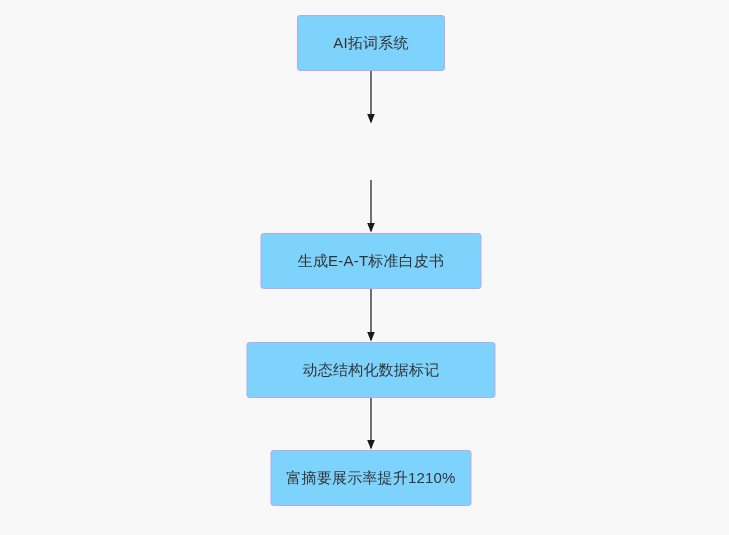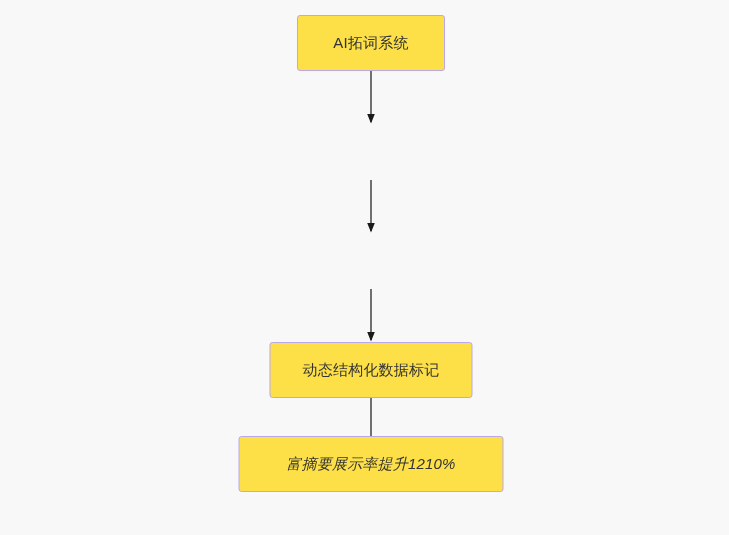--- a/index.html
+++ b/index.html
@@ -15,21 +15,21 @@
   }
   #flowchart-canvas {
     position: relative;
     width: 729px;
     height: 535px;
     background: #f8f8f8;
   }
   .node-box {
     position: absolute;
     box-sizing: border-box;
-    background: #fde047;
+    background: #7dd3fc;
     border: 1.4px solid #bba8ea;
     border-radius: 3px;
     display: flex;
     align-items: center;
     justify-content: center;
     height: 56px;
     transform: translateX(-50%);
     left: 371px;
   }
   .node-label {
@@ -72,22 +72,25 @@
     <g>
       <line x1="371" y1="397" x2="371" y2="448" stroke="#707070" stroke-width="2" marker-end="url(#arrowhead)"></line>
     </g>
   </svg>
 
   <div class="node-box" style="top:15px; width:148px;">
     <span class="node-label">AI拓词系统</span>
   </div>
 
 
+  <div class="node-box" style="top:233px; width:221px;">
+    <span class="node-label">生成E-A-T标准白皮书</span>
+  </div>
 
-  <div class="node-box" style="top:342px; width:203px;">
+  <div class="node-box" style="top:342px; width:249px;">
     <span class="node-label">动态结构化数据标记</span>
   </div>
 
-  <div class="node-box" style="top:436px; width:265px;font-style:italic;">
+  <div class="node-box" style="top:450px; width:201px;">
     <span class="node-label">富摘要展示率提升1210%</span>
   </div>
 
 </div>
 
 </body></html>

